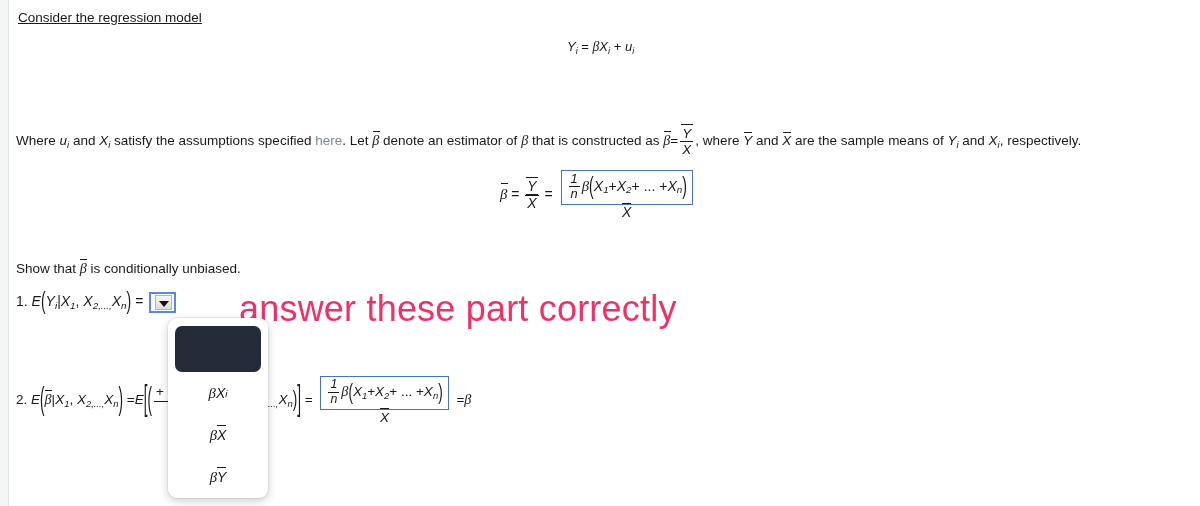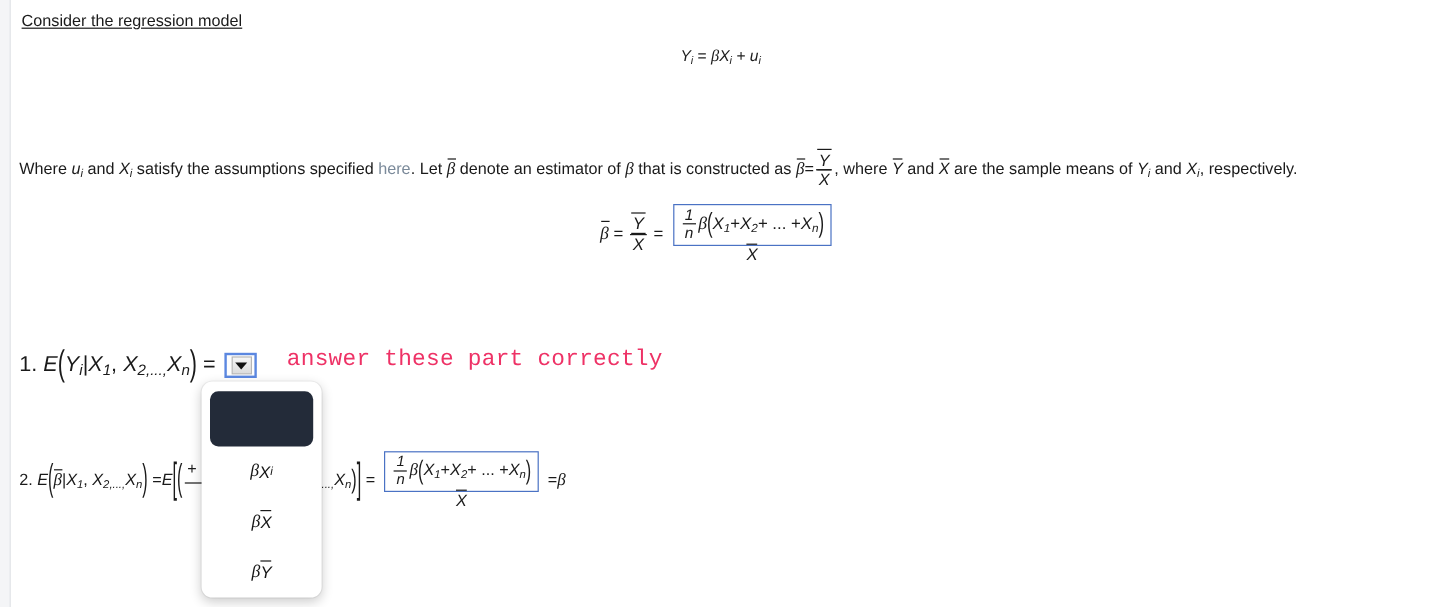--- a/index.html
+++ b/index.html
@@ -111,29 +111,29 @@
   
   #eq-model { left: 567px; top: 38px; font-size: 13px; }
 
   #l-consider { left: 18px; top: 10px; text-decoration: underline; }
   #l-where    { left: 16px; top: 88px; margin-top: 38px; }
   #l-showlin  { left: 16px; top: 131px; }
   #l-showunb  { left: 16px; top: 260px; }
 
   #eq-beta-box { left: 500px; top: 170px; font-size: 14px; }
 
-  #q1 { left: 16px; top: 292px; font-size: 18px; }
+  #q1 { left: 16px; top: 292px; font-size: 14px; }
   #q2 { left: 16px; top: 376px; font-size: 13.5px; }
 
   .pink-note {
     position: absolute;
     left: 239px;
     top: 288px;
-    font-family: Liberation Mono, monospace;
-    font-size: 19px;
+    font-family: Liberation Sans, sans-serif;
+    font-size: 36px;
     color: #ee3266;
     letter-spacing: 0.2px;
     white-space: nowrap;
   }
 
   
   .select-box {
     display: inline-block;
     width: 27px;
     height: 21px;
@@ -219,20 +219,23 @@
     <span class="frac"><span class="num ovl mi">Y</span><span class="den ovl mi">X</span></span>
     <span>=</span>
     <span class="frac nobar" style="vertical-align:middle">
       <span class="num">
         <span class="boxed"><span class="frac small"><span class="num mi">1</span><span class="den mi">n</span></span><span class="mb">β</span><span class="medparen">(</span><span class="mi">X</span><span class="sub">1</span><span>+</span><span class="mi">X</span><span class="sub">2</span><span>+ ... +</span><span class="mi">X</span><span class="sub">n</span><span class="medparen">)</span></span>
       </span>
       <span class="den"><span class="ovl mi">X</span></span>
     </span>
   </div>
 
+  <div class="line" id="l-showunb">
+    <span>Show that </span><span class="ovl ovlbeta mb">β</span><span> is conditionally unbiased.</span>
+  </div>
 
   <div class="line" id="q1">
     <span>1.</span>
     <span class="mi">E</span><span class="medparen">(</span><span class="mi">Y</span><span class="sub">i</span><span>|</span><span class="mi">X</span><span class="sub">1</span><span>, </span><span class="mi">X</span><span class="sub">2</span><span class="sub">,...,</span><span class="mi">X</span><span class="sub">n</span><span class="medparen">)</span>
     <span>=</span>
     <span class="select-box">
       <span class="select-btn"></span>
     </span>
   </div>
 

